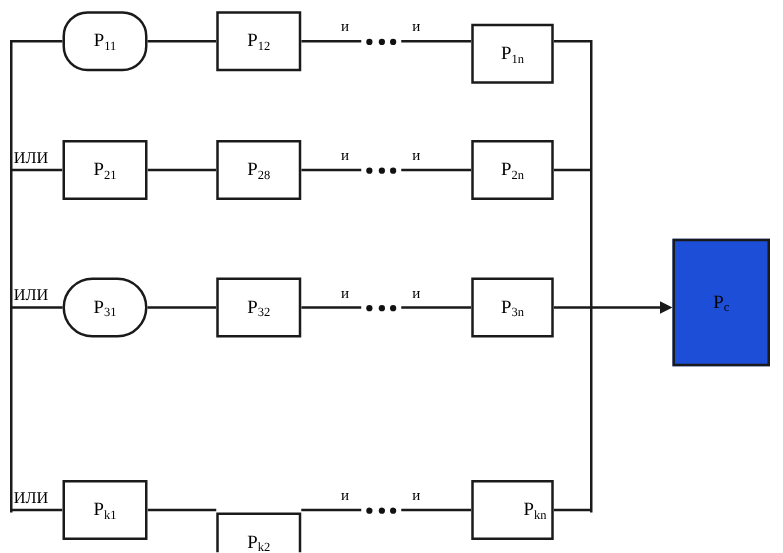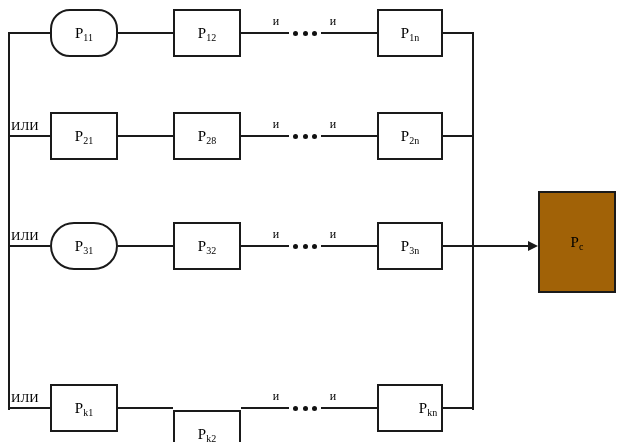--- a/index.html
+++ b/index.html
@@ -46,21 +46,21 @@
     vertical-align: -3px;
   }
   .outbox {
     position: absolute;
     box-sizing: border-box;
     left: 538px;
     top: 191px;
     width: 78px;
     height: 102px;
     border: 2px solid #1a1a1a;
-    background: #a16207;
+    background: #1d4ed8;
     display: flex;
     align-items: center;
     justify-content: center;
     font-size: 15px;
     z-index: 2;
   }
   .outbox sub {
     font-size: 10px;
     line-height: 0;
     vertical-align: -3px;
@@ -122,21 +122,21 @@
   <div class="hline" style="left:118px;top:32px; width:55px;"></div>
   <div class="hline" style="left:241px;top:32px; width:48px;"></div>
   <div class="hline" style="left:321px;top:32px; width:56px;"></div>
   <div class="hline" style="left:443px;top:32px; width:30px;"></div>
   <div class="pbox" style="left:50px; top:9px;border-radius:20px;">
       <span><span>P</span><sub>11</sub></span>
     </div>
   <div class="pbox" style="left:173px;top:9px;">
       <span><span>P</span><sub>12</sub></span>
     </div>
-  <div class="pbox narrow" style="left:377px;top:9px;text-align:center;">
+  <div class="pbox narrow" style="left:377px;top:19px;text-align:center;">
       <span><span>P</span><sub>1n</sub></span>
     </div>
   <div class="and-label" style="left:262px;top:13px;">и</div>
   <div class="and-label" style="left:319px;top:13px;">и</div>
   <div class="dots" style="left:293px;top:30px;">
       <i></i>
       <i></i>
       <i></i>
     </div>
 

